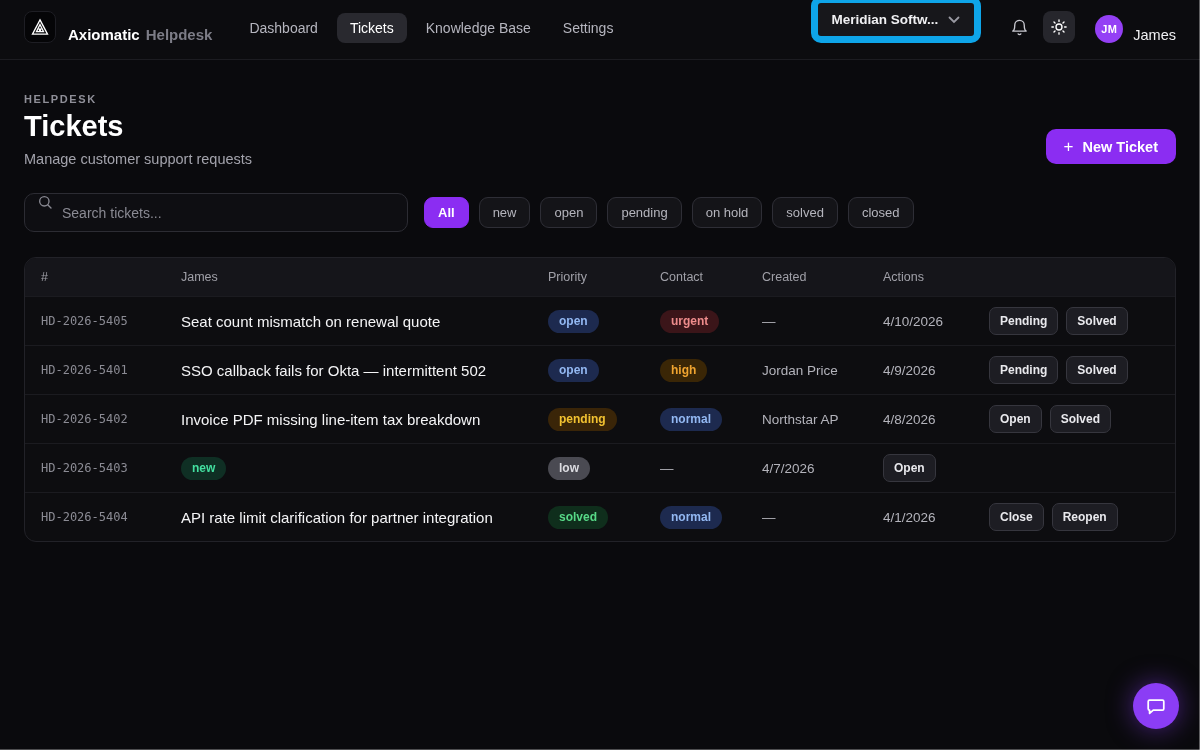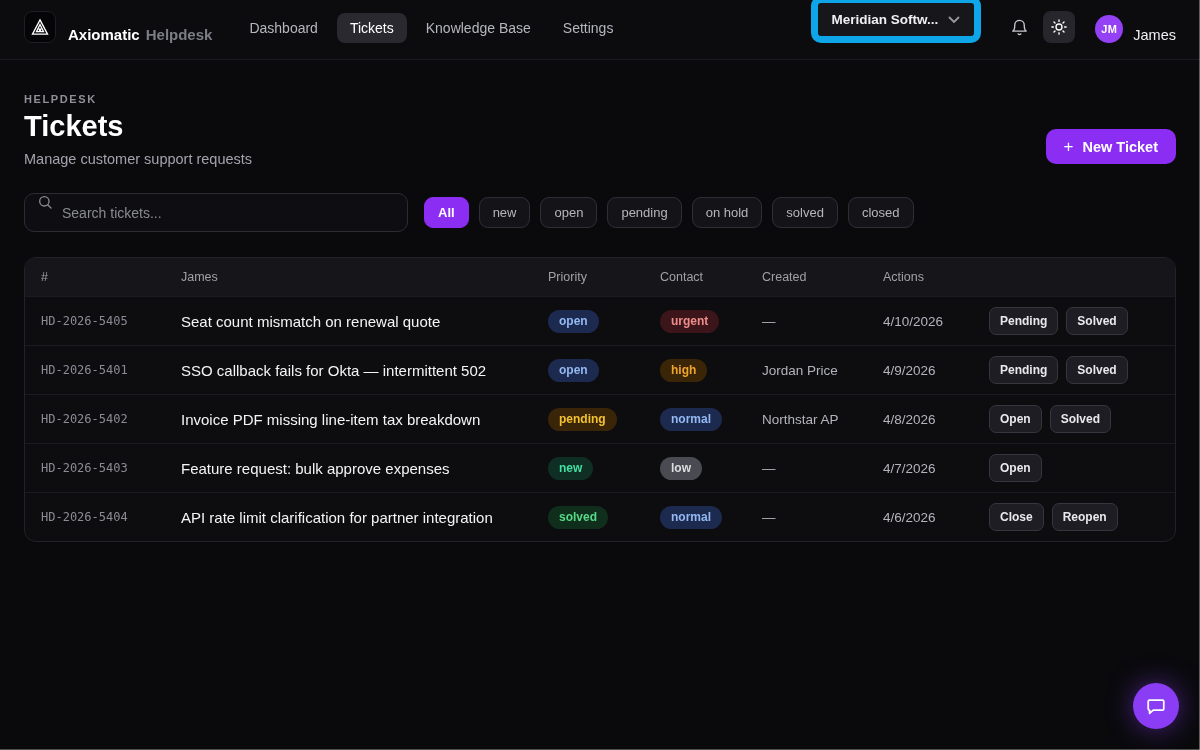--- a/index.html
+++ b/index.html
@@ -335,23 +335,20 @@
 
               <button class="act-btn">Solved</button>
             </div>
         </div>
 
         <div class="tgrid trow">
           <div class="cell">
             <span class="ticket-id">HD-2026-5403</span>
           </div>
           <div class="cell">
-            <span class="subject">Feature request: bulk approve expenses</span>
-          </div>
-          <div class="cell">
             <span class="pill v-new">new</span>
           </div>
           <div class="cell">
             <span class="pill v-low">low</span>
           </div>
           <div class="cell">
             <span class="contact">—</span>
           </div>
           <div class="cell">
             <span class="created">4/7/2026</span>
@@ -372,21 +369,21 @@
           <div class="cell">
             <span class="pill v-solved">solved</span>
           </div>
           <div class="cell">
             <span class="pill v-normal">normal</span>
           </div>
           <div class="cell">
             <span class="contact">—</span>
           </div>
           <div class="cell">
-            <span class="created">4/6/2026</span>
+            <span class="created">4/1/2026</span>
           </div>
           <div class="cell actions-cell">
 
               <button class="act-btn">Close</button>
 
               <button class="act-btn">Reopen</button>
             </div>
         </div>
       </div>
   </section>

